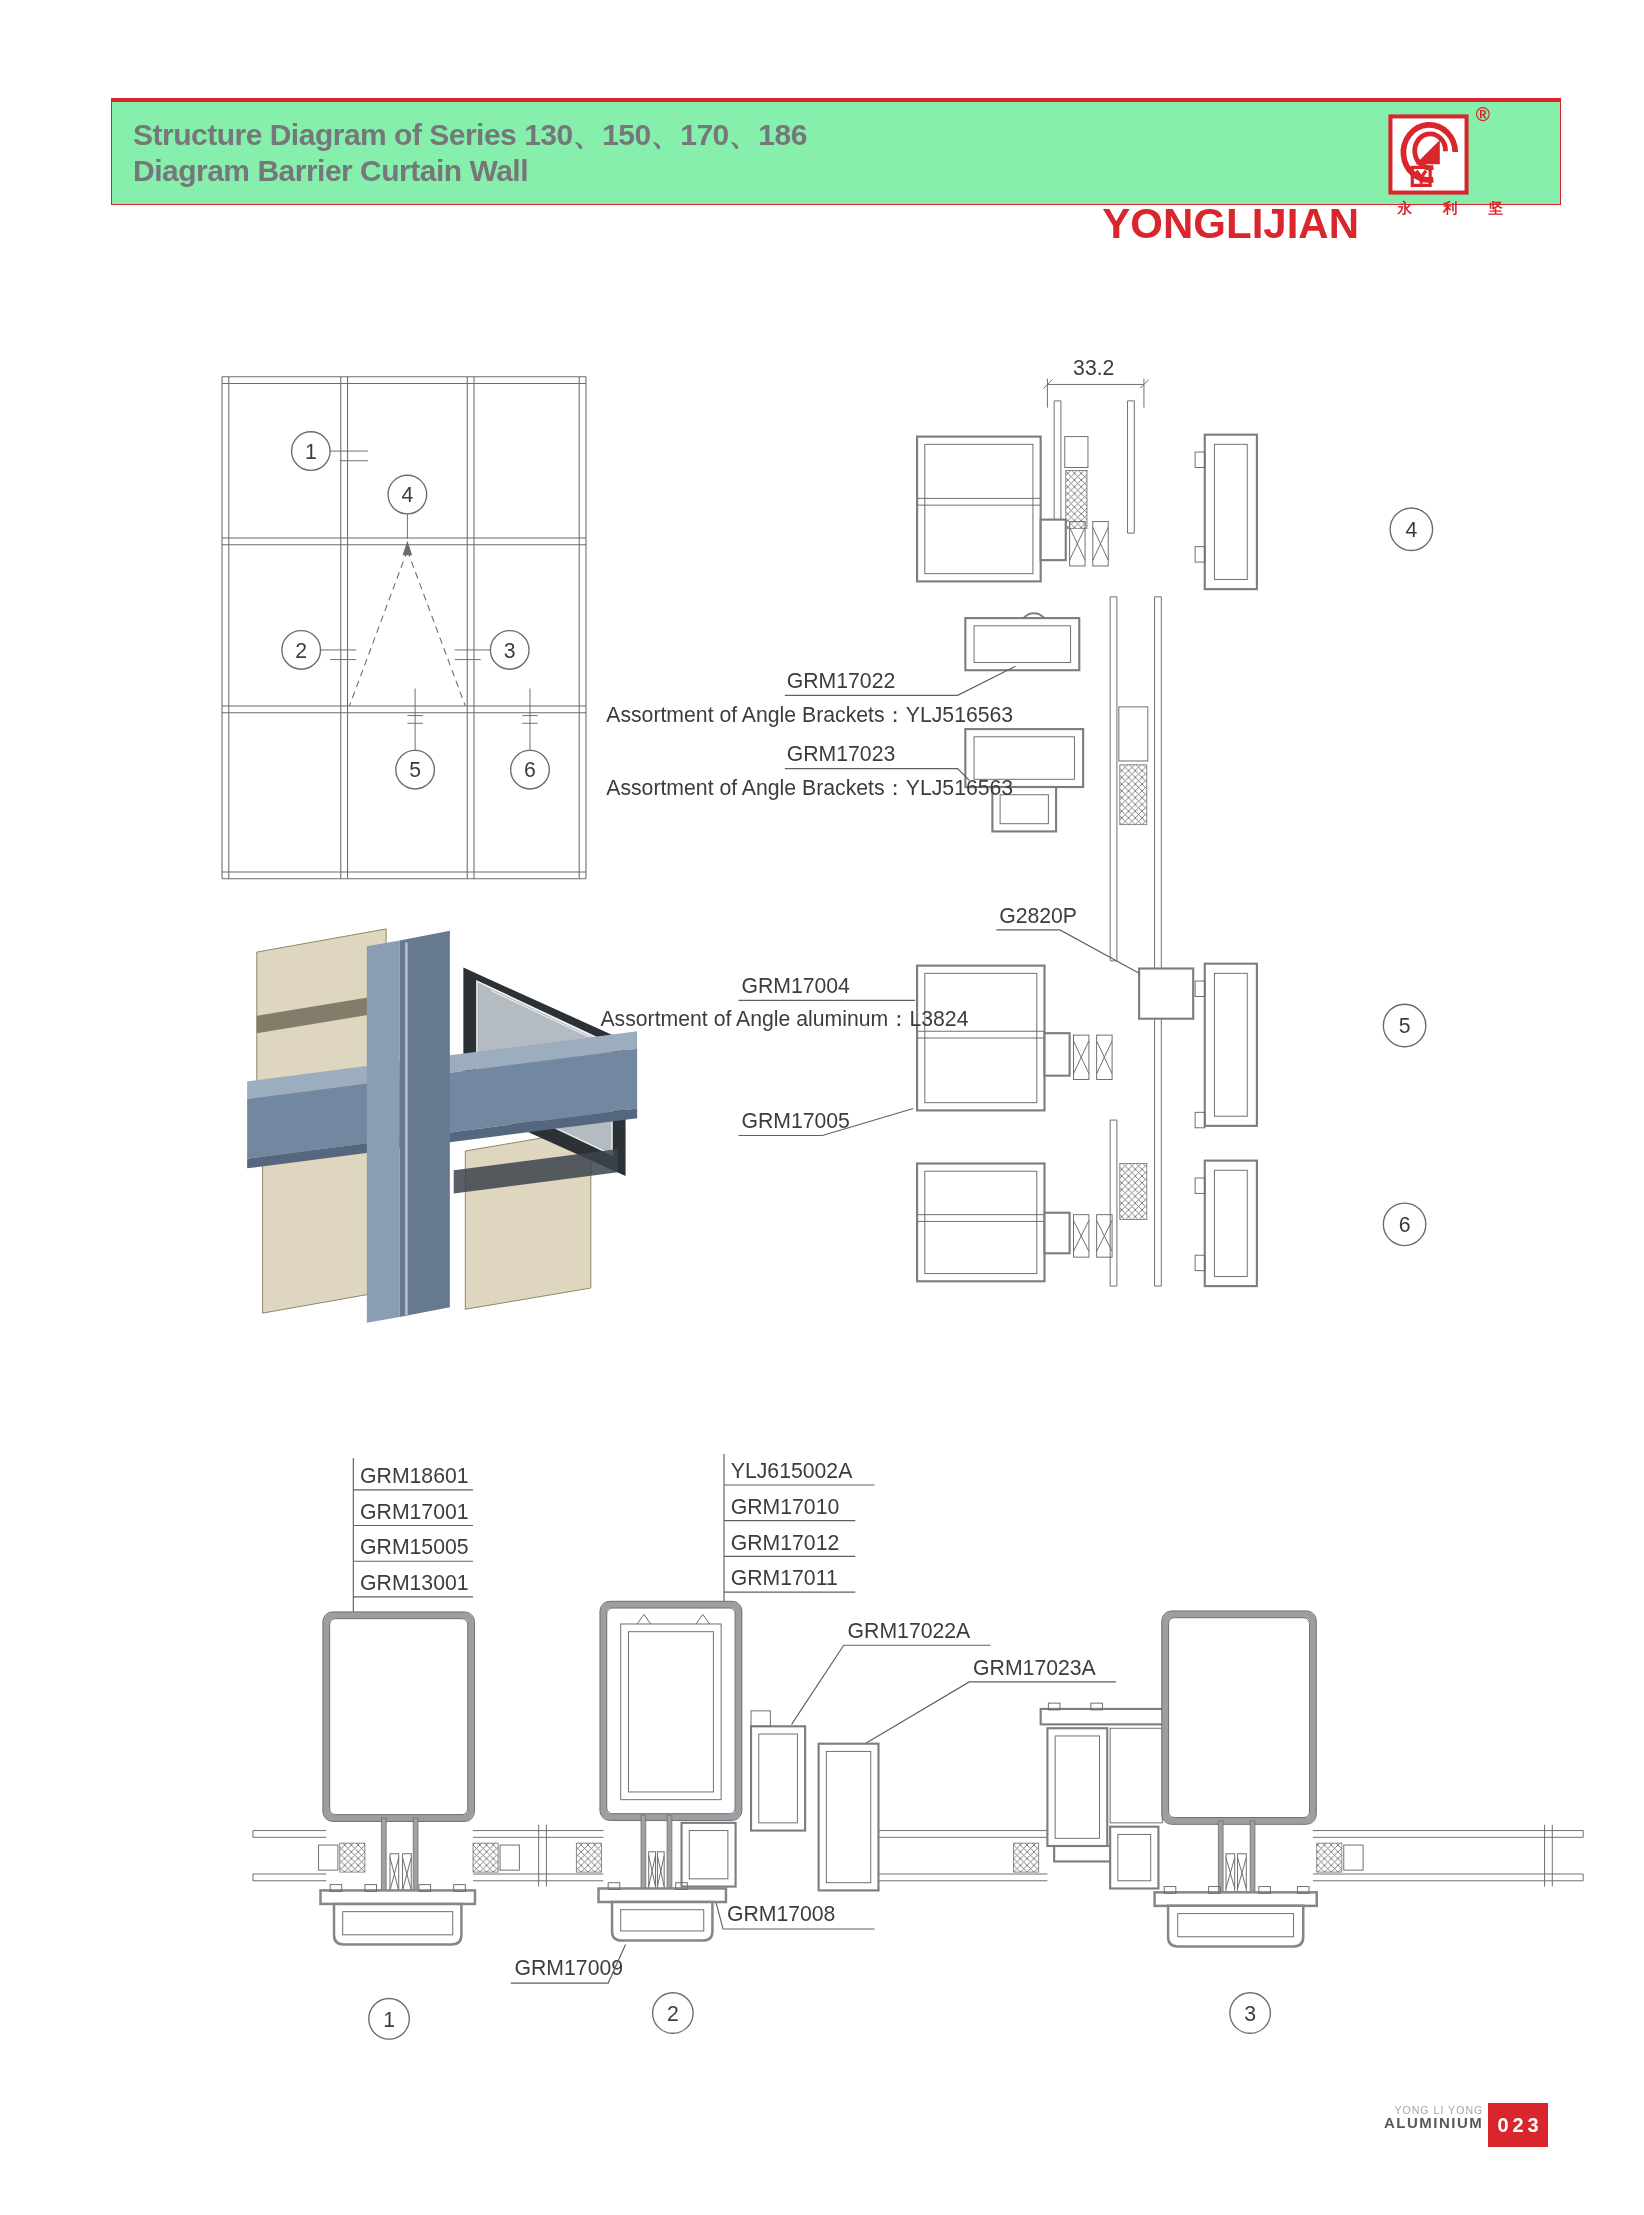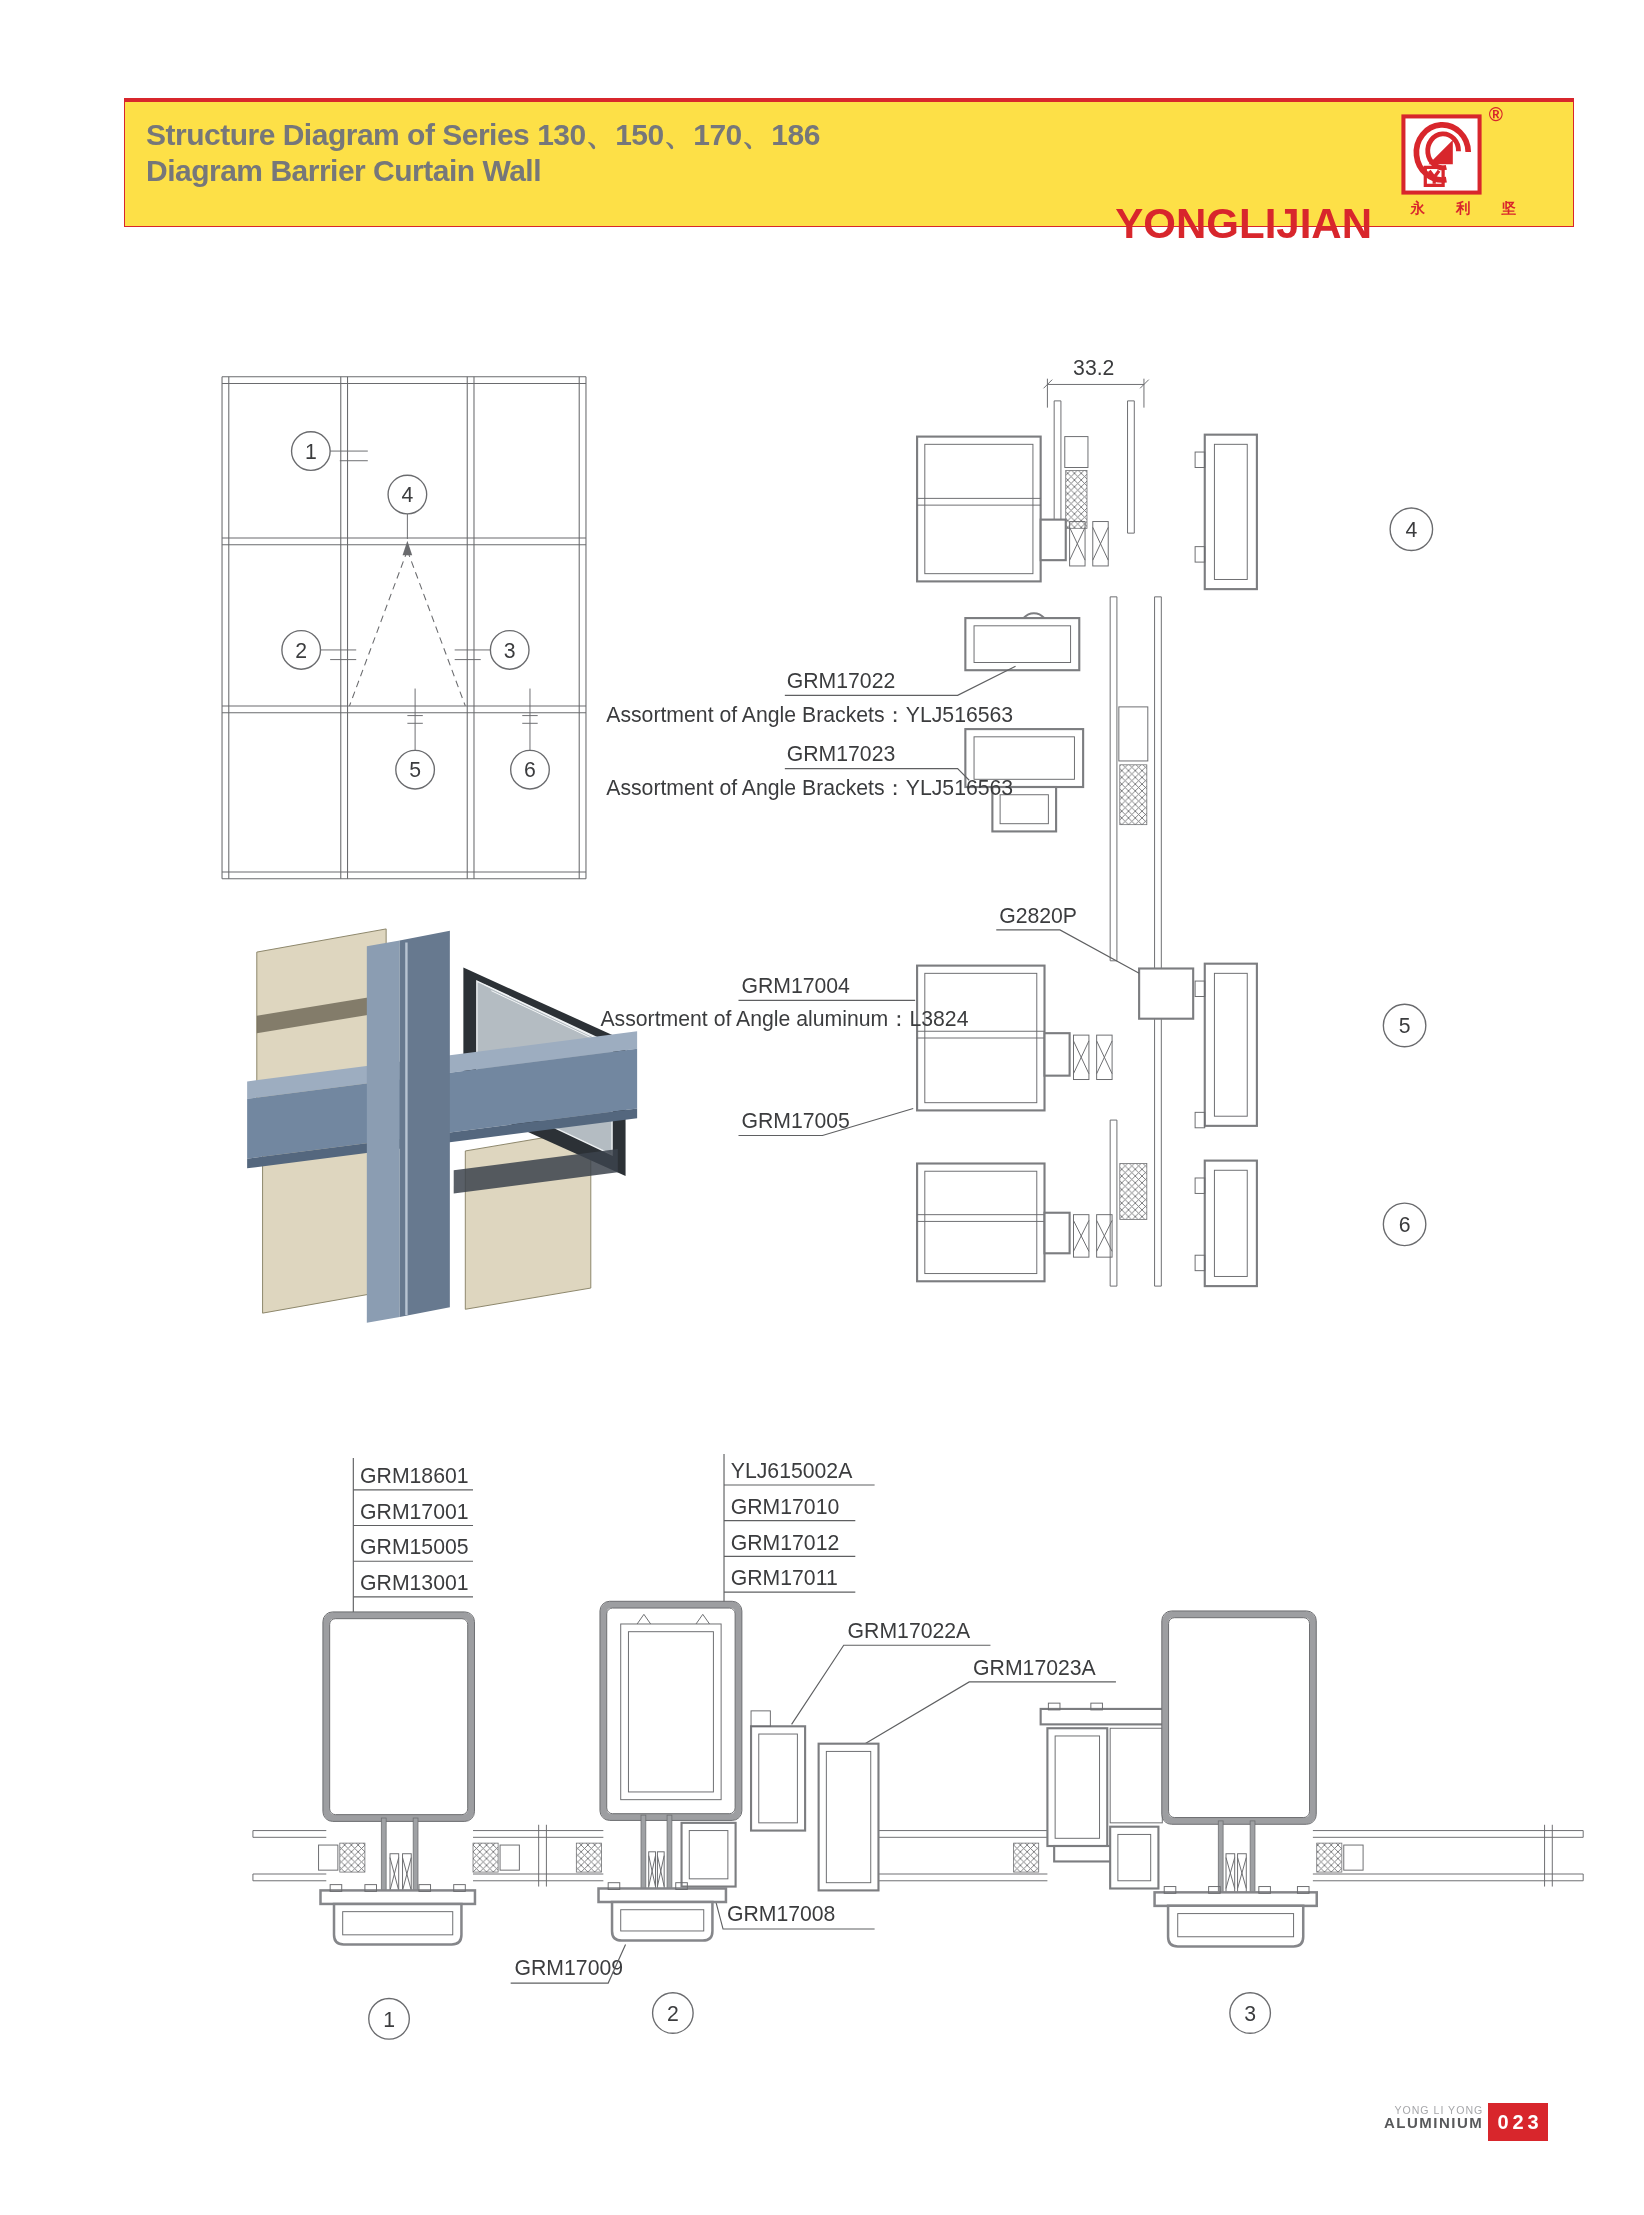--- a/index.html
+++ b/index.html
@@ -2,22 +2,22 @@
 <html><head>
 <meta charset="utf-8">
 <style>
   html,body{margin:0;padding:0;}
   body{
     width:1644px;height:2216px;position:relative;background:#ffffff;
     font-family:"Liberation Sans",sans-serif;overflow:hidden;
   }
   
   .header-box{
-    position:absolute;left:124px;top:98px;width:1450px;height:129px;
-    border:1.9px solid #d8262c;border-top-width:4.8px;box-sizing:border-box;background:#fde047;
+    position:absolute;left:111px;top:98px;width:1450px;height:107px;
+    border:1.9px solid #d8262c;border-top-width:4.8px;box-sizing:border-box;background:#86efac;
   }
   .title-wrap{position:absolute;left:21px;top:15.4px;color:#76777a;font-weight:bold;}
   .title-l1{font-size:30px;line-height:36px;letter-spacing:-0.5px;white-space:nowrap;}
   .title-l2{font-size:30px;line-height:36px;letter-spacing:-0.5px;white-space:nowrap;}
   .brand-text{
     position:absolute;right:201px;top:66px;color:#d8262c;font-weight:bold;
     font-size:42px;letter-spacing:0px;white-space:nowrap;margin-top:32px;
   }
   .logo-mark{position:absolute;right:91px;top:11.6px;width:81px;height:81px;}
   .logo-reg{position:absolute;right:70px;top:1.9px;color:#d8262c;font-size:19.3px;font-weight:bold;}
@@ -26,21 +26,21 @@
     color:#d8262c;font-size:14.5px;font-weight:bold;letter-spacing:13.5px;text-indent:13.5px;white-space:nowrap;
   }
   
   .sheet{position:absolute;left:0;top:0;}
   
   .footer{position:absolute;left:1384px;top:2105px;display:flex;align-items:flex-start;}
   .footer-co{text-align:right;line-height:11.6px;}
   .footer-co .l1{font-size:10.6px;color:#a6a7aa;letter-spacing:1px;}
   .footer-co .l2{font-size:15px;color:#58595b;font-weight:bold;letter-spacing:1.5px;}
   .page-badge{
-    margin-left:4.8px;width:60px;height:38px;background:#d8262c;color:#fff;
+    margin-left:4.8px;width:60px;height:44px;background:#d8262c;color:#fff;
     font-size:20px;font-weight:bold;letter-spacing:3.9px;text-indent:3.9px;
     display:flex;align-items:center;justify-content:center;margin-top:-1.9px;
   }
   
   .ln{stroke:#6a6b6e;stroke-width:1.1;fill:none;}
   .thin{stroke:#6a6b6e;stroke-width:1;fill:none;}
   .prof{stroke:#7c7d80;stroke-width:2.2;fill:#ffffff;}
   .prof3{stroke:#85868a;stroke-width:2.6;fill:#ffffff;}
   .wall{fill:#9fa1a4;stroke:#6d6e71;stroke-width:0.8;}
   .cc{fill:#ffffff;stroke:#6a6b6e;stroke-width:1.4;}

